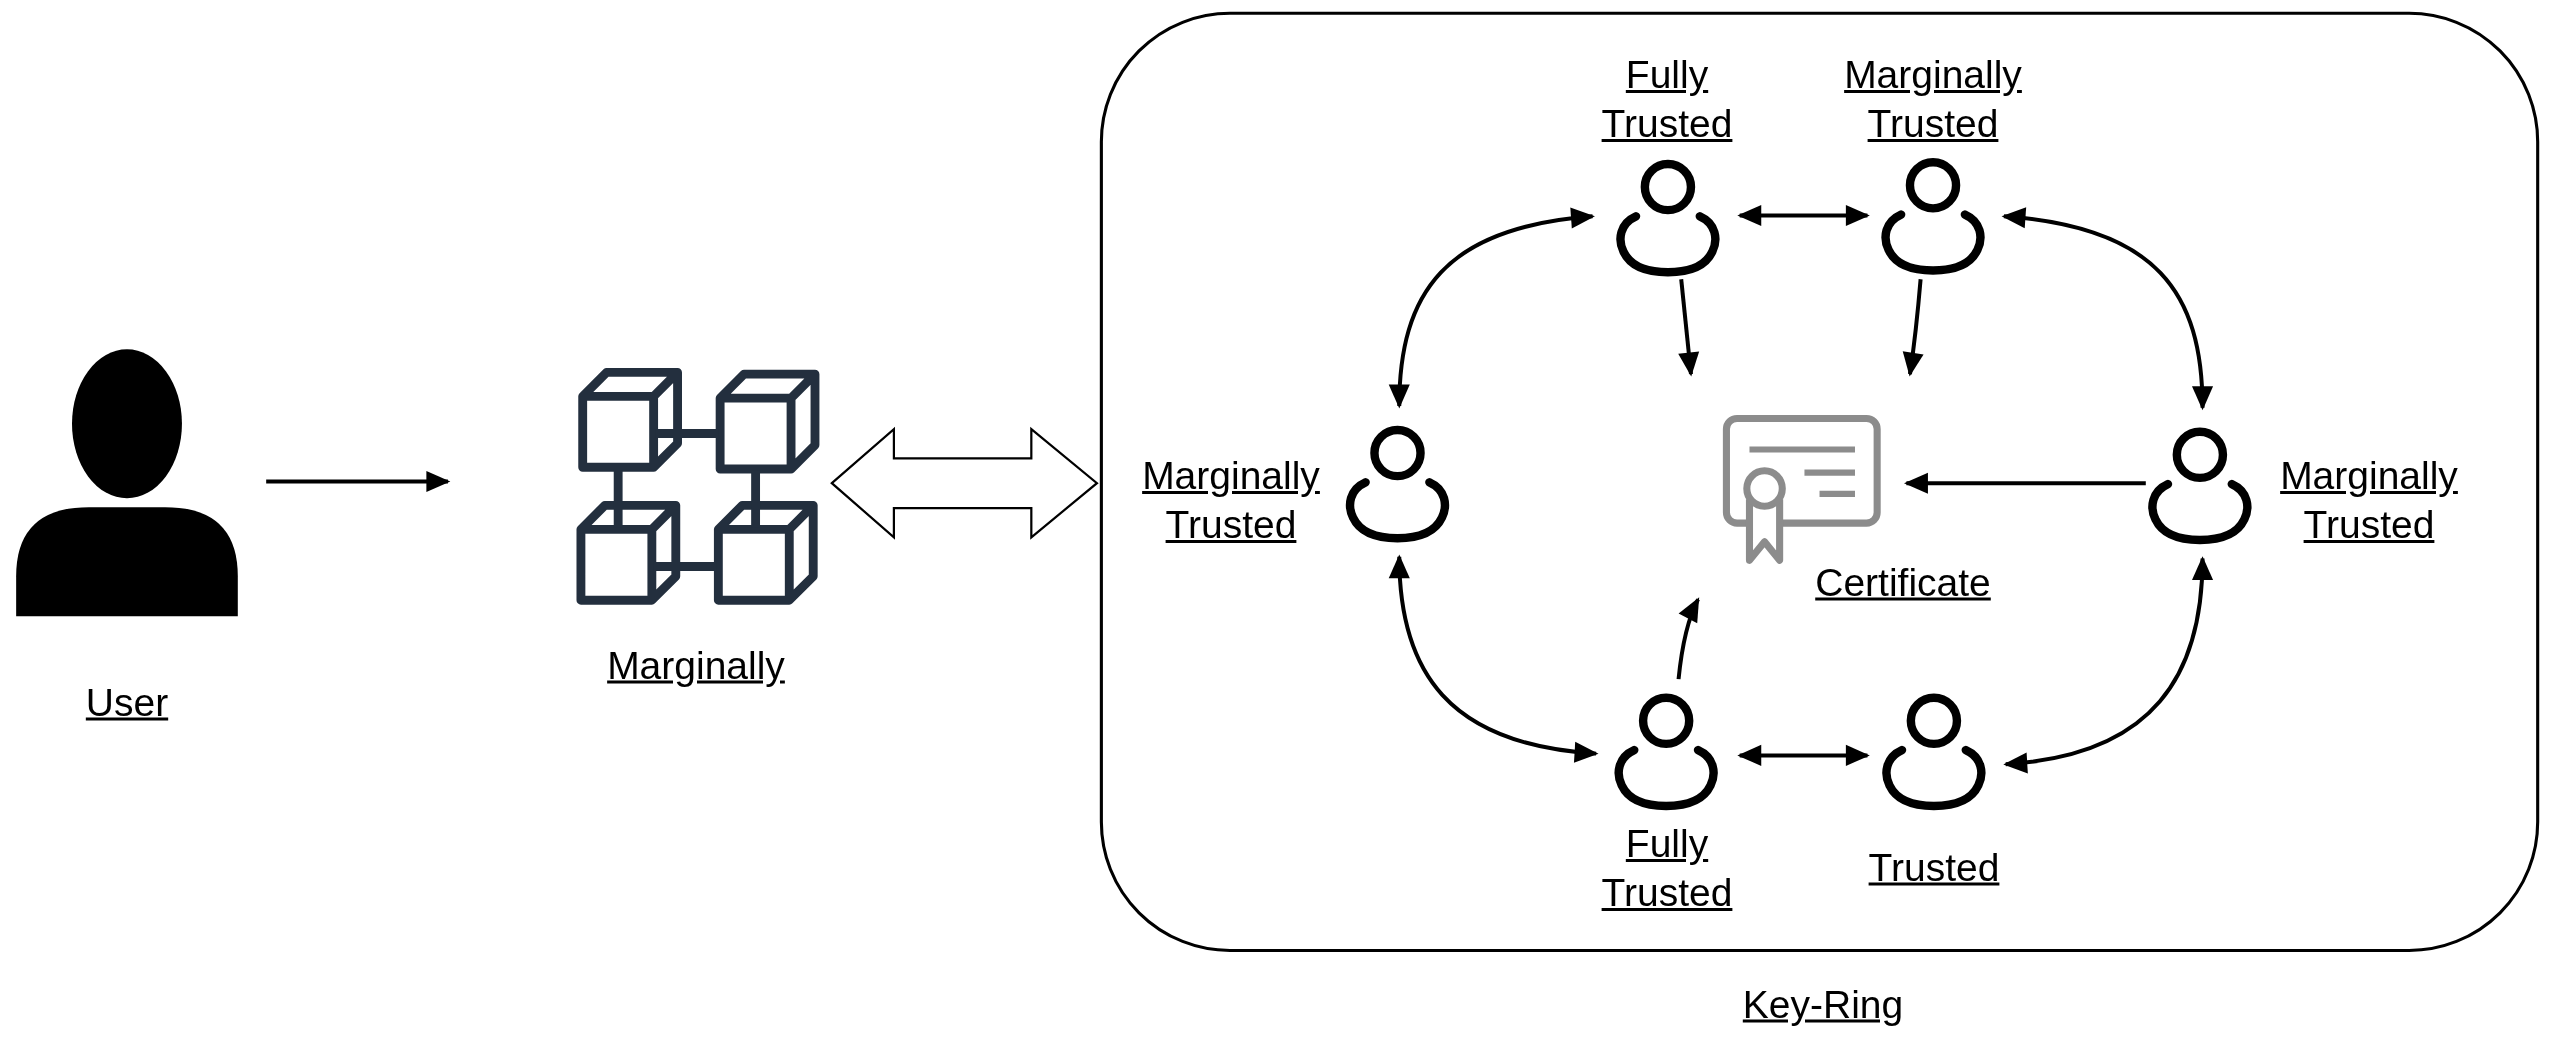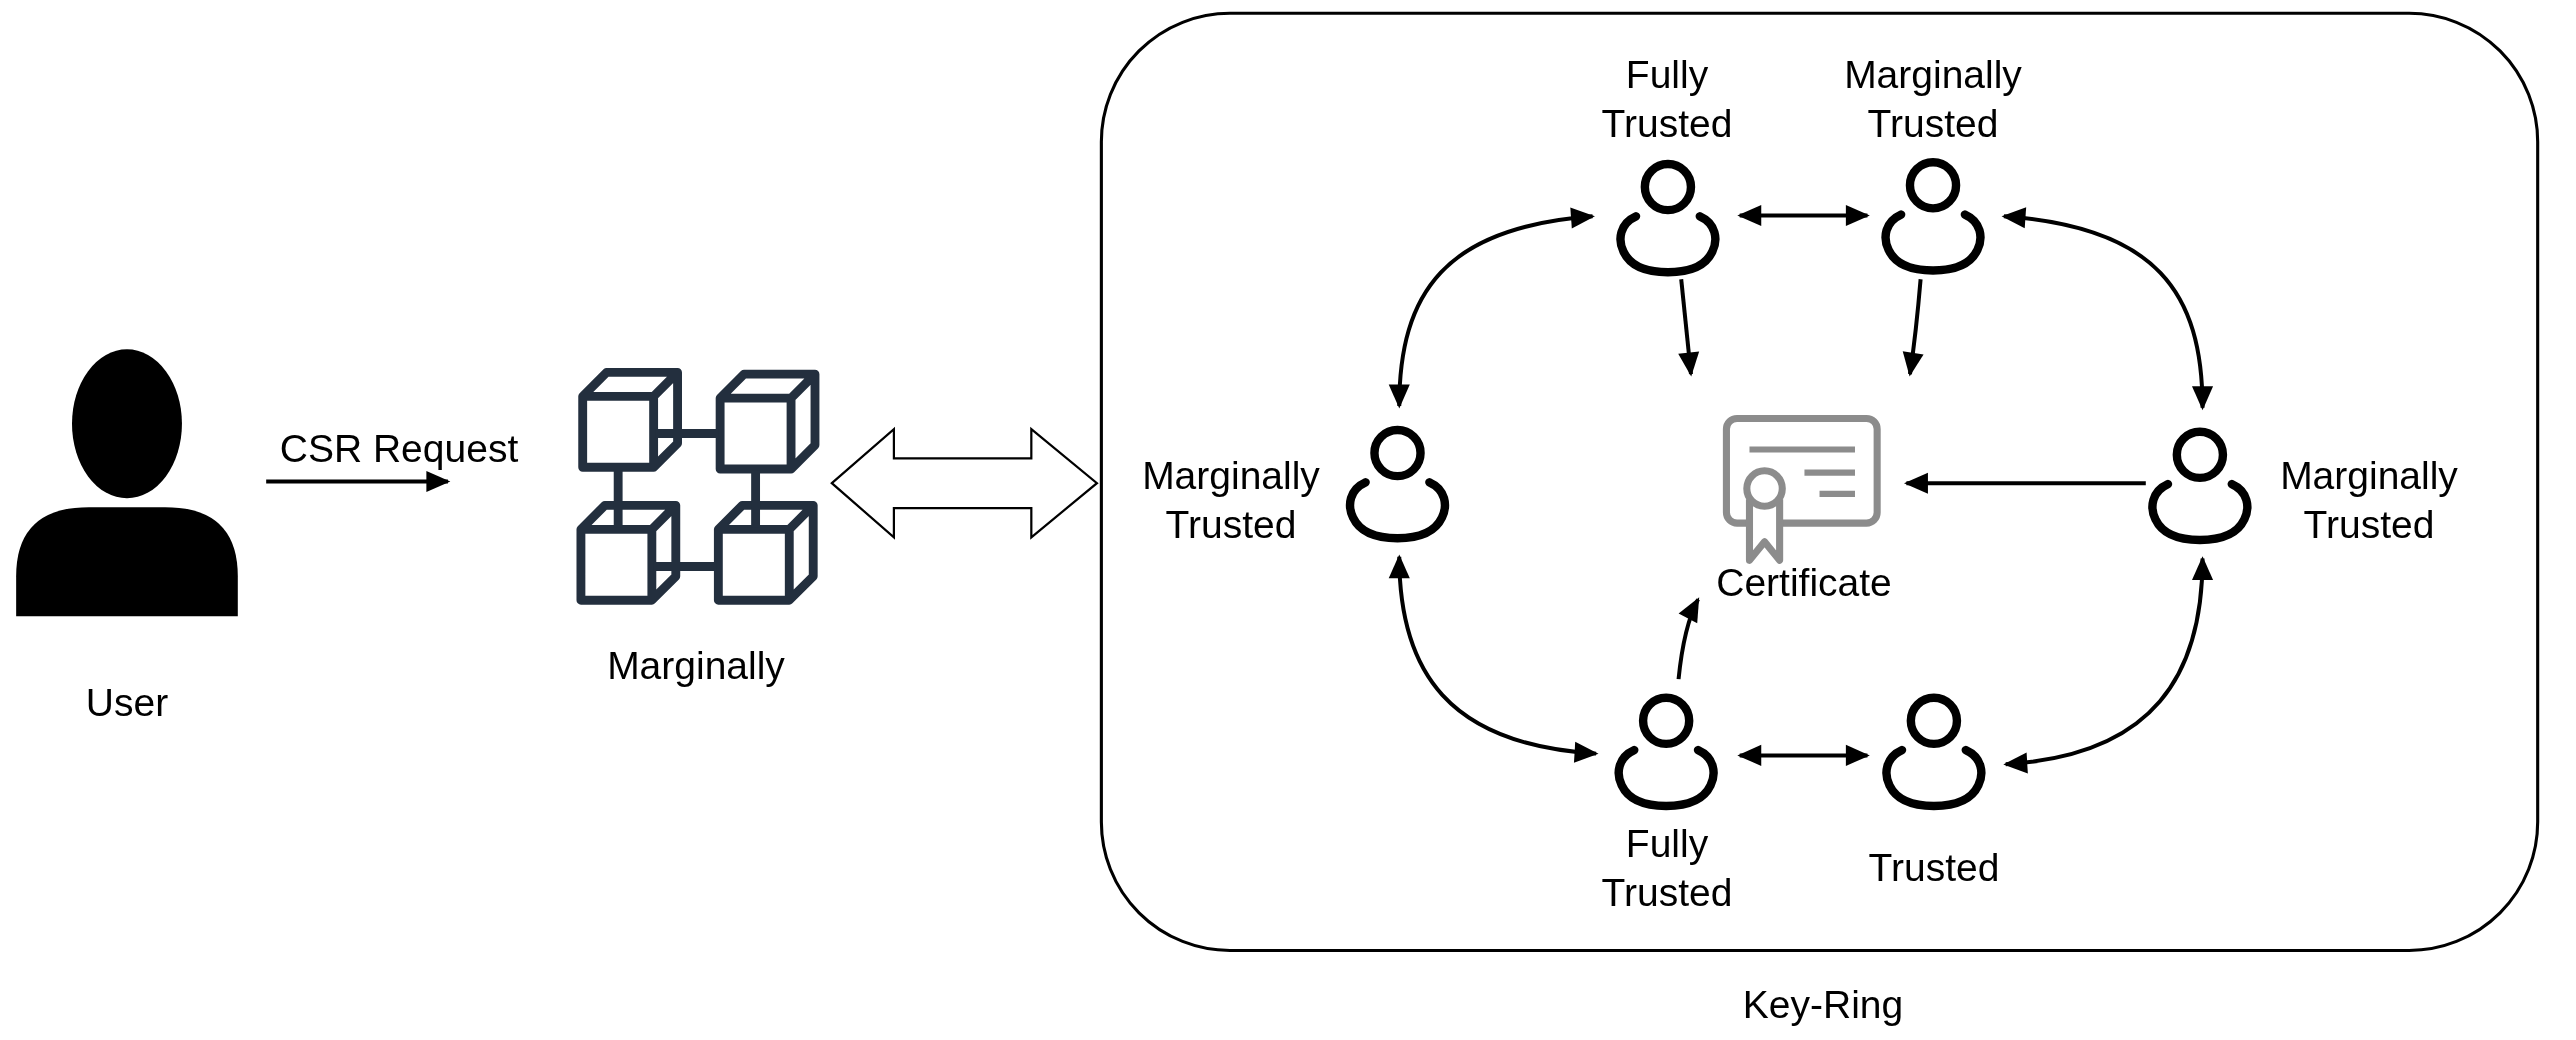--- a/index.html
+++ b/index.html
@@ -12,20 +12,21 @@
   }
   .canvas > svg{position:absolute;left:0;top:0;}
   .lbl{
     position:absolute;
     transform:translate(-50%,-50%);
     font-size:39px;
     line-height:49px;
     color:#000000;
     text-align:center;
     white-space:nowrap;
+    text-decoration:underline;
   }
 </style>
 </head>
 <body>
 
 <div class="canvas">
 
   <svg width="2576" height="1040" viewBox="0 0 2905 1173" xmlns="http://www.w3.org/2000/svg">
     <defs>
       <marker id="ah" viewBox="0 0 10 10" refX="9" refY="5" markerWidth="32" markerHeight="27" orient="auto-start-reverse" markerUnits="userSpaceOnUse">
@@ -94,24 +95,23 @@
       <path d="M1578,628 C1578,758 1634,840 1800,850" marker-start="url(#ah)" marker-end="url(#ah)"></path>
       <path d="M2484,630 C2484,760 2430,852 2262,862" marker-start="url(#ah)" marker-end="url(#ah)"></path>
       <path d="M1896,315 Q1902,375 1907,422" marker-end="url(#ah)"></path>
       <path d="M2166,315 Q2161,375 2154,422" marker-end="url(#ah)"></path>
       <path d="M1893,766 Q1899,706 1915,676" marker-end="url(#ah)"></path>
       <path d="M2420,545 H2150" marker-end="url(#ah)"></path>
     </g>
   </svg>
 
   <div class="lbl" style="left:127px;top:702px">User</div>
-  <div class="lbl" style="left:399px;top:448px">CSR Request</div>
   <div class="lbl" style="left:696px;top:665px">Marginally</div>
   <div class="lbl" style="left:1823px;top:1004px">Key-Ring</div>
-  <div class="lbl" style="left:1804px;top:582px">Certificate</div>
+  <div class="lbl" style="left:1903px;top:582px">Certificate</div>
 
   <div class="lbl" style="left:1667px;top:99px">
     <div>Fully</div>
     <div>Trusted</div>
   </div>
   <div class="lbl" style="left:1933px;top:99px">
     <div>Marginally</div>
     <div>Trusted</div>
   </div>
   <div class="lbl" style="left:1231px;top:500px">

